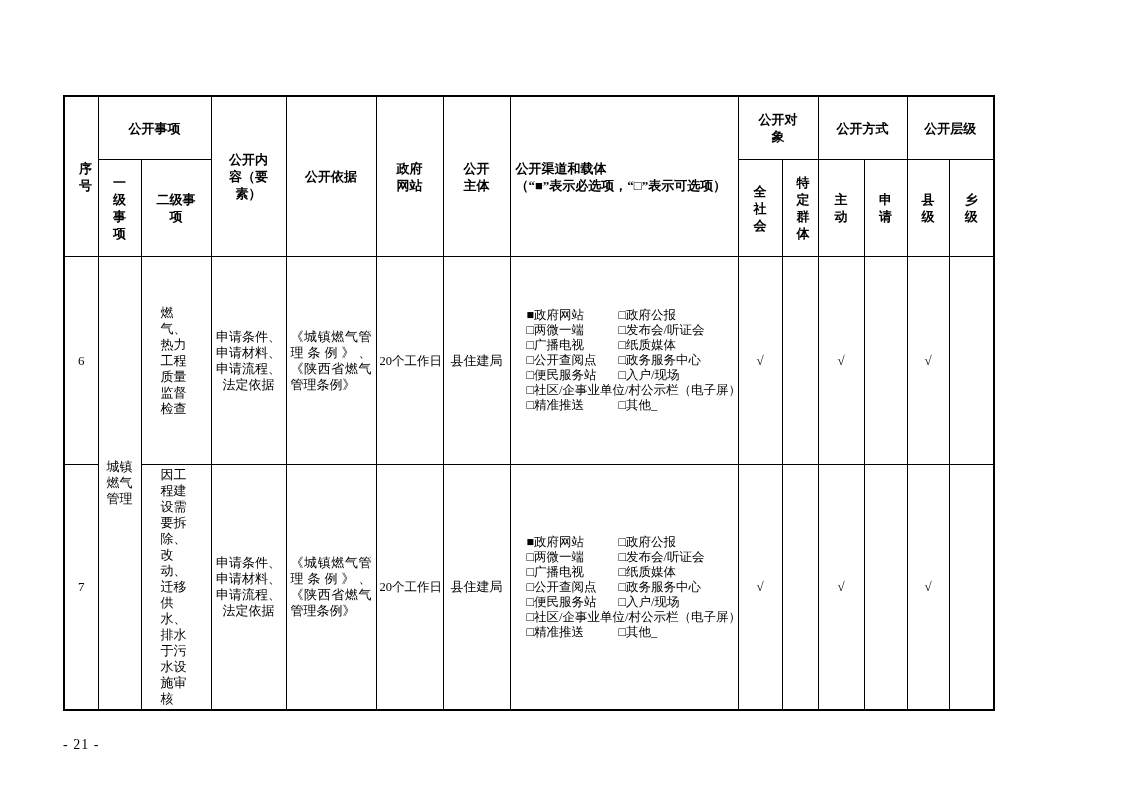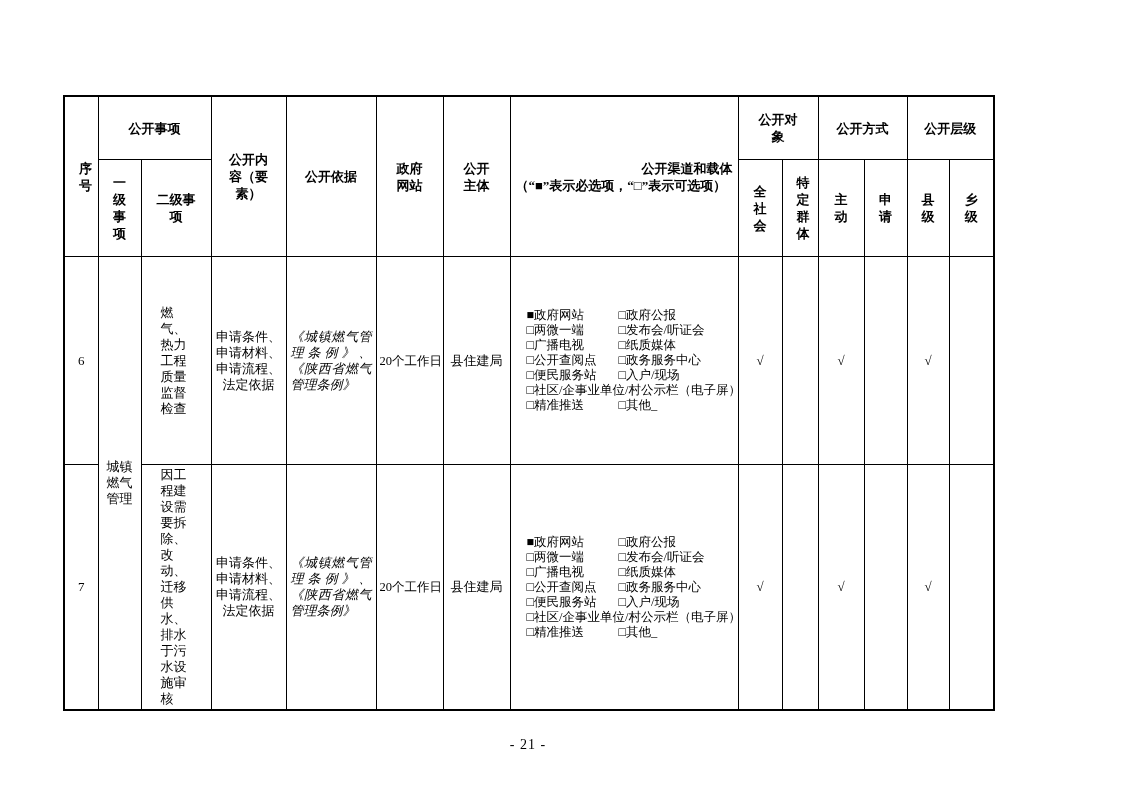--- a/index.html
+++ b/index.html
@@ -32,41 +32,40 @@
     font-weight: normal;
     overflow: hidden;
     word-break: break-all;
   }
   thead th { font-weight: bold; line-height: 17px; padding: 14px; }
   tr.h1 { height: 38px; }
   tr.h2 { height: 52px; }
   tr.r6 { height: 208px; }
   tr.r7 { height: 215px; }
   td.left { text-align: left; padding: 2px 19px; }
-  td.justify { text-align: justify; text-justify: inter-ideograph; padding: 2px 4px; font-style: italic; }
+  td.justify { text-align: justify; text-justify: inter-ideograph; padding: 2px 4px; }
   td.nowrap { white-space: nowrap; font-size: 12.5px; }
   th.ch-head { text-align: left; padding: 2px 5px; }
-  .ch-title { text-align: right; }
+  .ch-title { text-align: left; }
   .ch-note { text-align: left; font-weight: bold; }
   td.ch-cell {
     text-align: left;
     padding: 2px 16px;
     font-size: 12.5px;
     line-height: 15px;
     white-space: nowrap;
   }
   .ch-line { white-space: nowrap; }
   .ch-l { display: inline-block; min-width: 92px; }
   .check { font-size: 13px; }
   .page-num {
     position: absolute;
     left: 63px;
     top: 737px;
     width: 930px;
-    text-align: center;
     font-size: 14px;
     letter-spacing: 1px;
   }
 </style>
 </head>
 <body>
 
 <div class="page">
 
   <table class="disclosure">

